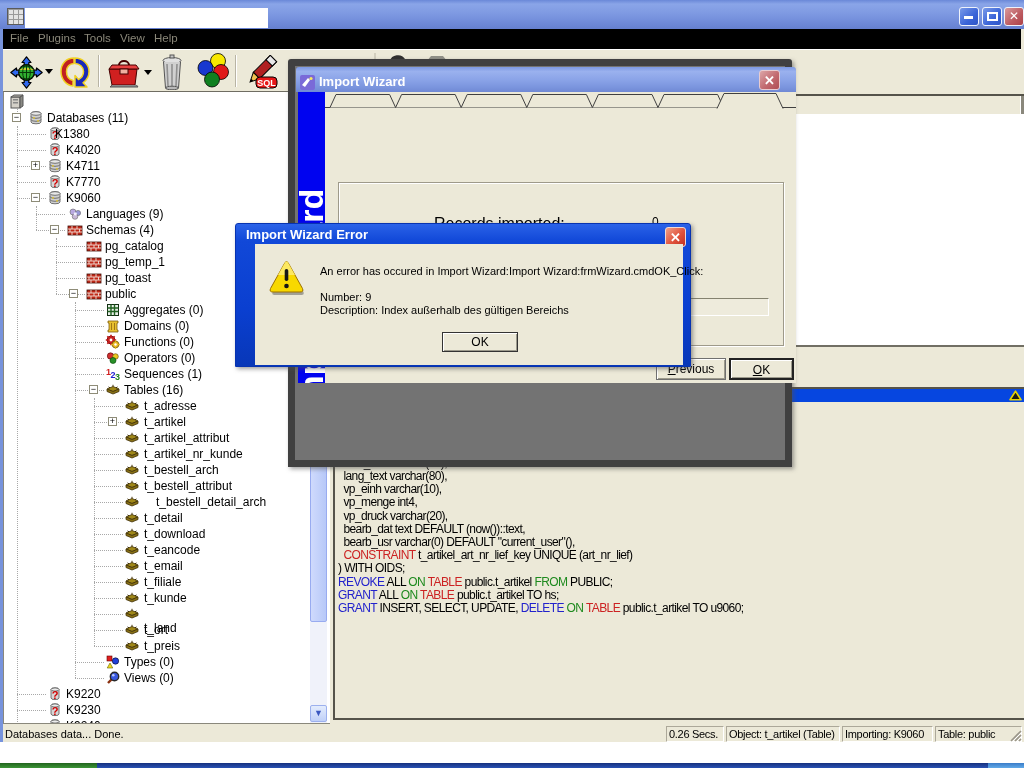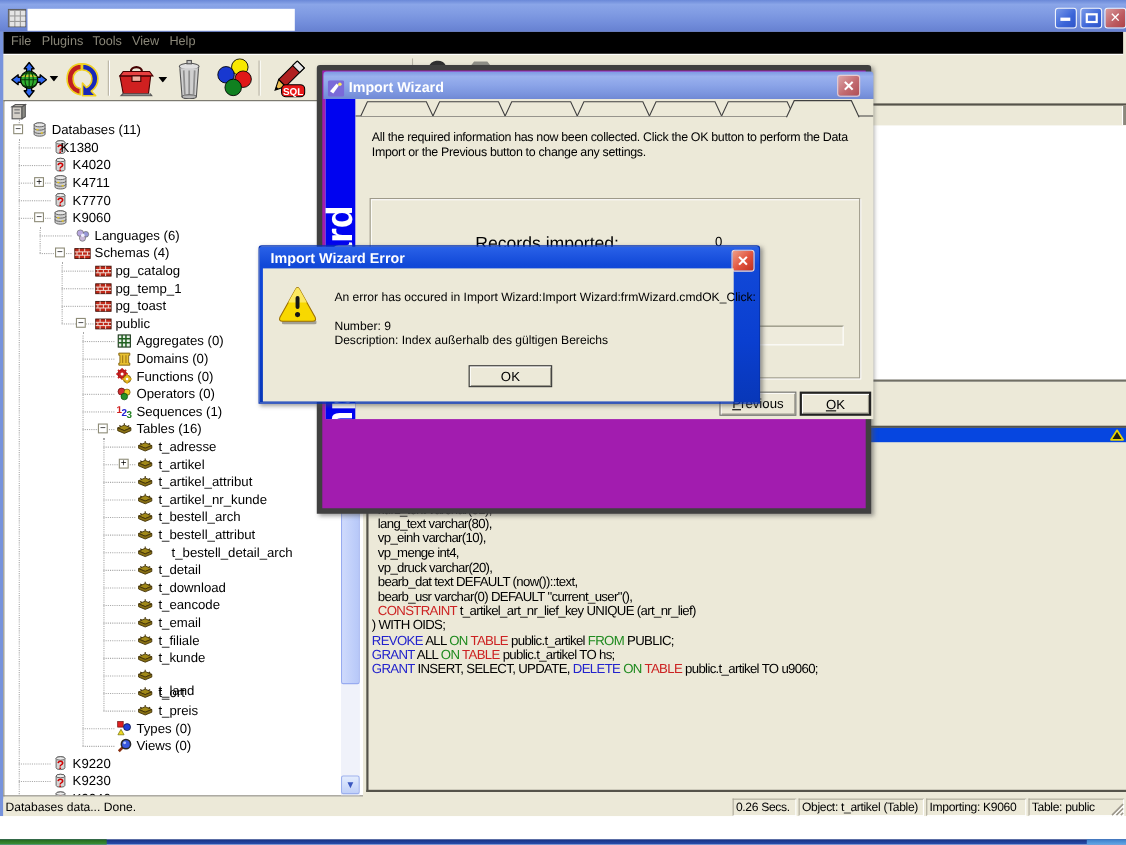--- a/index.html
+++ b/index.html
@@ -49,34 +49,34 @@
 .spanel{position:absolute;top:0px;height:16px;border:1px solid;border-color:#aca899 #fff #fff #aca899;padding:1px 2px 0 2px;white-space:nowrap;overflow:hidden;letter-spacing:-0.3px}
 
 #deskwhite{position:absolute;left:0;top:742px;width:1024px;height:21px;background:#fff}
 #taskbar{position:absolute;left:0;top:763px;width:1024px;height:5px;background:linear-gradient(180deg,#16307e,#2a52b4)}
 #startbtn{position:absolute;left:0;top:763px;width:97px;height:5px;background:linear-gradient(180deg,#22641e,#3d9638)}
 
 .dlg{position:absolute;box-shadow:2px 2px 4px rgba(80,80,80,0.55)}
 .dtitle{position:absolute;color:#fff;font-weight:bold;font-size:13px;white-space:nowrap}
 .xbtn{position:absolute;width:21px;height:20px;border-radius:3px;color:#fff;text-align:center;font-size:13px;font-weight:bold;line-height:19px}
 
-#wiz{left:288px;top:59px;width:504px;height:408px;background:#a21caf;border:5px solid #404040;border-radius:3px 3px 0 0}
+#wiz{left:288px;top:59px;width:504px;height:408px;background:#737373;border:7px solid #404040;border-radius:3px 3px 0 0}
 #wiztit{left:24px;top:8px}
 #wizbody{position:absolute;left:3px;top:26px;width:498px;height:291px;background:#ece9d8}
 #wizstrip{position:absolute;left:0px;top:0px;width:27px;height:291px;background:#0003f0;overflow:hidden}
 #wizstriptext{position:absolute;left:-92px;top:198px;width:210px;height:40px;line-height:40px;transform:rotate(-90deg);transform-origin:center;color:#fff;font-weight:bold;font-size:34px;white-space:nowrap}
 #wiztext{position:absolute;left:42px;top:29px;width:475px;font-size:11.3px;letter-spacing:-0.3px;line-height:13.5px;color:#000}
 #wizgroup{position:absolute;left:40px;top:90px;width:446px;height:164px;border:1px solid #9e9a8a;box-shadow:1px 1px 0 #fff,inset 1px 1px 0 #fff}
 #wizrec{position:absolute;left:136px;top:123px;font-size:16px}
 #wizzero{position:absolute;left:354px;top:123px;font-size:12px}
 #wizprog{position:absolute;left:54px;top:206px;width:417px;height:18px;border:1px solid;border-color:#84826f #fff #fff #84826f;background:#eeebdc}
 .wbtn{position:absolute;top:266px;height:22px;background:#ece9d8;border:1px solid #707070;box-shadow:inset 1px 1px 0 #fff,inset -1px -1px 0 #9c9a8c;font-size:12px;text-align:center;line-height:20px}
 
 #err{left:235px;top:223px;width:456px;height:144px;background:linear-gradient(180deg,#2a62e8 0%,#1148d8 12%,#0a3fd0 60%,#0837b8 100%);border:1px solid #0733b0;border-radius:3px 3px 0 0}
-#errbody{position:absolute;left:3px;top:20px;width:428px;height:121px;background:#ece9d8}
+#errbody{position:absolute;left:19px;top:20px;width:428px;height:121px;background:#ece9d8}
 #errtit{left:10px;top:3px}
 #errtext{position:absolute;left:65px;top:21px;font-size:11px;line-height:13px;color:#000;white-space:nowrap}
 #errbtn{position:absolute;left:187px;top:88px;width:76px;height:20px;background:#ece9d8;border:1px solid #333;box-shadow:inset 1px 1px 0 #fff,inset -1px -1px 0 #9c9a8c;font-size:12px;text-align:center;line-height:18px}
 </style></head>
 <body>
 <div id="stage">
 <svg width="0" height="0" style="position:absolute">
 <defs>
 <symbol id="i-srv" viewBox="0 0 16 16">
           <rect x="2" y="3" width="9" height="11" fill="#d4d0c8" stroke="#555"></rect>
@@ -294,21 +294,21 @@
     <div class="doth" style="left:13px;top:106px;width:29px"></div>
     <div class="texp" style="left:27px;top:101px">−</div>
     <svg class="ticon" style="left:43px;top:98px">
           <use href="#i-dbs"></use>
         </svg>
     <div class="trow" style="left:62px;top:99px">K9060</div>
     <div class="doth" style="left:32px;top:122px;width:29px"></div>
     <svg class="ticon" style="left:63px;top:114px">
           <use href="#i-lang"></use>
         </svg>
-    <div class="trow" style="left:82px;top:115px">Languages (6)</div>
+    <div class="trow" style="left:82px;top:115px">Languages (9)</div>
     <div class="doth" style="left:32px;top:138px;width:29px"></div>
     <div class="texp" style="left:46px;top:133px">−</div>
     <svg class="ticon" style="left:63px;top:130px">
           <use href="#i-bricks"></use>
         </svg>
     <div class="trow" style="left:82px;top:131px">Schemas (4)</div>
     <div class="doth" style="left:52px;top:154px;width:29px"></div>
     <svg class="ticon" style="left:82px;top:146px">
           <use href="#i-bricks"></use>
         </svg>
@@ -539,21 +539,20 @@
           <path d="M0 14.5 H471" stroke="#404040" fill="none"></path>
           <path d="M5.0 14.5 L11.0 1.5 L64.6 1.5 L70.6 14.5" fill="#ece9d8" stroke="#404040" stroke-width="1"></path>
           <path d="M70.6 14.5 L76.6 1.5 L130.2 1.5 L136.2 14.5" fill="#ece9d8" stroke="#404040" stroke-width="1"></path>
           <path d="M136.2 14.5 L142.2 1.5 L195.8 1.5 L201.8 14.5" fill="#ece9d8" stroke="#404040" stroke-width="1"></path>
           <path d="M201.8 14.5 L207.8 1.5 L261.4 1.5 L267.4 14.5" fill="#ece9d8" stroke="#404040" stroke-width="1"></path>
           <path d="M267.4 14.5 L273.4 1.5 L327.0 1.5 L333.0 14.5" fill="#ece9d8" stroke="#404040" stroke-width="1"></path>
           <path d="M333.0 14.5 L339.0 1.5 L392.6 1.5 L398.6 14.5" fill="#ece9d8" stroke="#404040" stroke-width="1"></path>
           <path d="M392 15.5 L399 0.5 L451 0.5 L458 15.5 Z" fill="#ece9d8" stroke="none"></path>
           <path d="M392 15.5 L399 0.5 L451 0.5 L458 15.5" fill="none" stroke="#404040" stroke-width="1"></path>
         </svg>
-     <div id="wiztext">All the required information has now been collected. Click the OK button to perform the Data<br>Import or the Previous button to change any settings.</div>
      <div id="wizgroup"></div>
      <div id="wizrec">Records imported:</div>
      <div id="wizzero">0</div>
      <div id="wizprog"></div>
      <div class="wbtn" style="left:358px;width:70px"><u>P</u>revious</div>
      <div class="wbtn" style="left:431px;width:65px;border:2px solid #222"><u>O</u>K</div>
    </div>
  </div>
 
  <div class="dlg" id="err">

